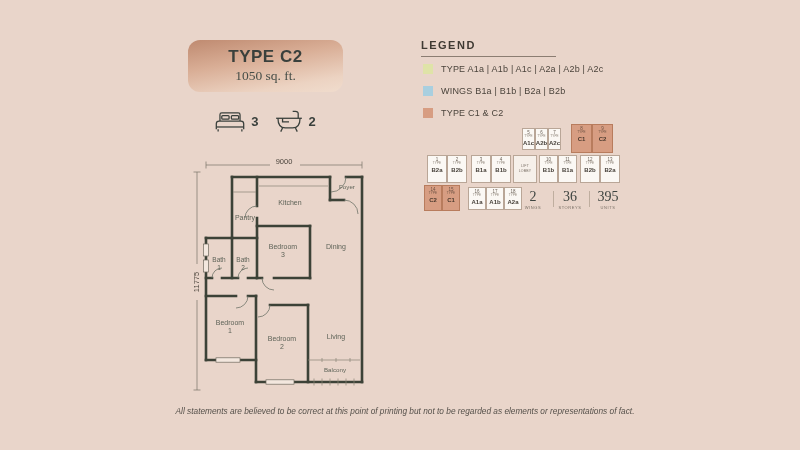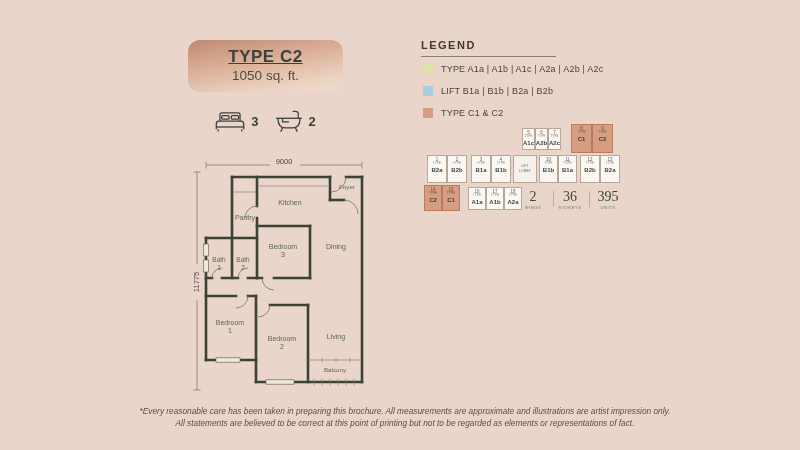--- a/index.html
+++ b/index.html
@@ -11,22 +11,22 @@
   }
   .abs{position:absolute;}
 
   
   .unit-card{
     left:188px;top:40px;width:155px;height:52px;
     border-radius:12px;
     background:linear-gradient(170deg,#bf8a70 0%,#d9ae96 40%,#ecd3c2 80%,#f0dccd 100%);
     display:flex;flex-direction:column;align-items:center;justify-content:center;
   }
-  .unit-card .t{font-size:17px;font-weight:bold;letter-spacing:.5px;color:#3a403c;line-height:1.2;text-decoration:underline;}
-  .unit-card .a{font-size:13.5px;color:#474e48;line-height:1.3;}
+  .unit-card .t{font-size:17px;font-weight:bold;letter-spacing:.5px;color:#3a403c;line-height:1.2;}
+  .unit-card .a{font-size:13.5px;color:#474e48;line-height:1.3;font-family:Liberation Serif, serif;}
 
   
   .amenities{left:188px;top:110px;width:155px;display:flex;align-items:center;justify-content:center;gap:16px;}
   .amen{display:flex;align-items:center;gap:6px;}
   .amen .n{font-size:13px;font-weight:bold;color:#3a403c;}
   .amen svg{display:block;}
 
   
   .legend-title{left:421px;top:39px;font-size:11px;font-weight:bold;letter-spacing:1.5px;color:#3f3a33;}
   .legend-rule{left:421px;top:56px;width:135px;height:1px;background:#8b7d72;}
@@ -196,21 +196,21 @@
 </svg>
 
 <div class="abs legend-title">LEGEND</div>
 <div class="abs legend-rule"></div>
 <div class="abs legend-item" style="left:423px;top:64px;">
   <span class="sw sw-a"></span>
   <span class="lt">TYPE A1a | A1b | A1c | A2a | A2b | A2c</span>
 </div>
 <div class="abs legend-item" style="left:423px;top:86px;">
   <span class="sw sw-b"></span>
-  <span class="lt">LIFT B1a | B1b | B2a | B2b</span>
+  <span class="lt">WINGS B1a | B1b | B2a | B2b</span>
 </div>
 <div class="abs legend-item" style="left:423px;top:108px;">
   <span class="sw sw-c"></span>
   <span class="lt">TYPE C1 &amp; C2</span>
 </div>
 
 <div class="abs siteplan">
 
   <div class="ublock" style="left:104px;top:6px;width:13px;height:22px;">
     <span class="unum">5</span>
@@ -321,15 +321,14 @@
     <div class="sl">STOREYS</div>
   </div>
   <div class="stat-div" style="left:171px;top:69px;"></div>
   <div class="stat" style="left:173px;top:68px;">
     <div class="sv">395</div>
     <div class="sl">UNITS</div>
   </div>
 </div>
 
 <div class="abs footer">
-  <div>*Every reasonable care has been taken in preparing this brochure. All measurements are approximate and illustrations are artist impression only.</div>
   <div>All statements are believed to be correct at this point of printing but not to be regarded as elements or representations of fact.</div>
 </div>
 
 </body></html>

